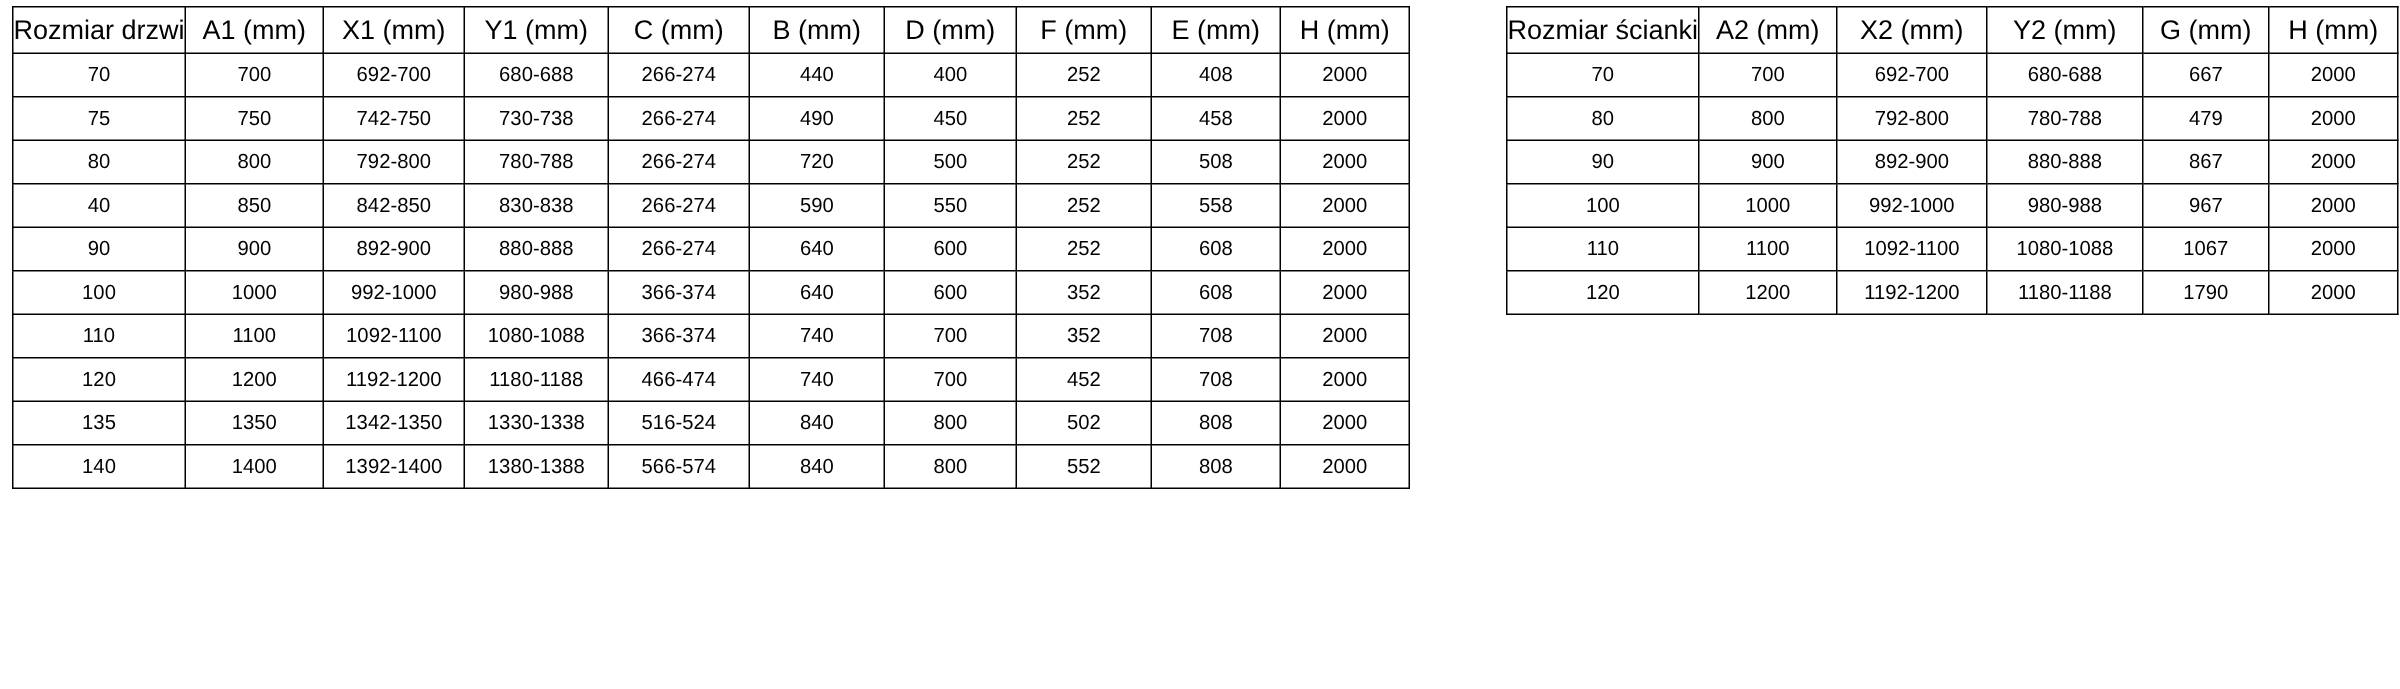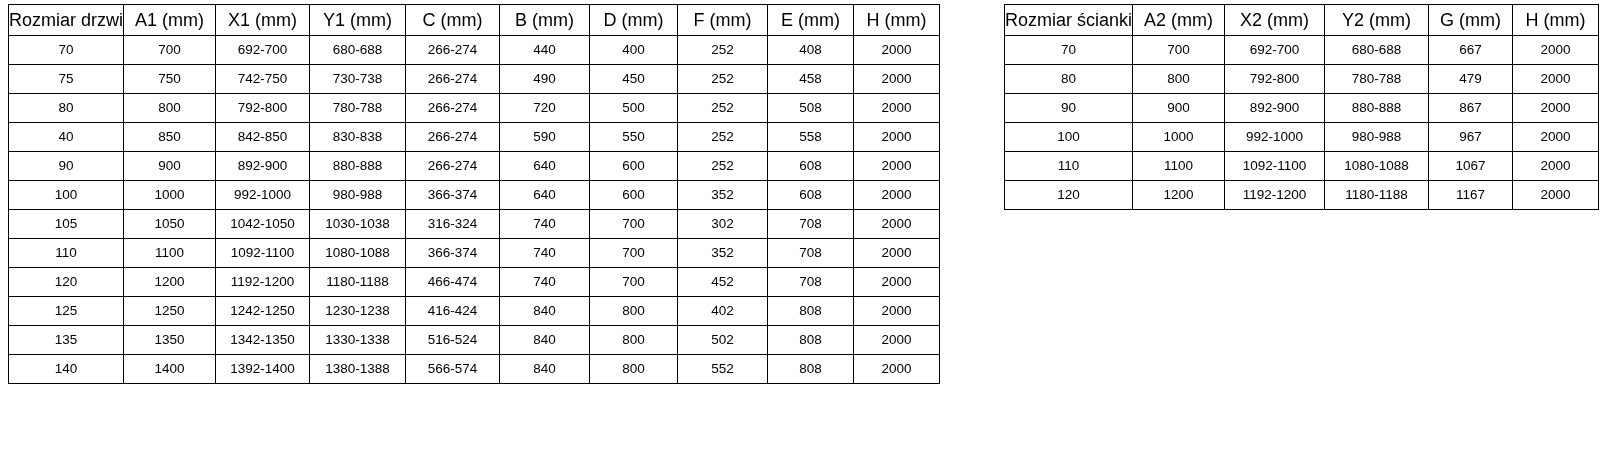--- a/index.html
+++ b/index.html
@@ -176,32 +176,20 @@
           <td>992-1000</td>
           <td>980-988</td>
           <td>366-374</td>
           <td>640</td>
           <td>600</td>
           <td>352</td>
           <td>608</td>
           <td>2000</td>
         </tr>
         <tr>
-          <td>105</td>
-          <td>1050</td>
-          <td>1042-1050</td>
-          <td>1030-1038</td>
-          <td>316-324</td>
-          <td>740</td>
-          <td>700</td>
-          <td>302</td>
-          <td>708</td>
-          <td>2000</td>
-        </tr>
-        <tr>
           <td>110</td>
           <td>1100</td>
           <td>1092-1100</td>
           <td>1080-1088</td>
           <td>366-374</td>
           <td>740</td>
           <td>700</td>
           <td>352</td>
           <td>708</td>
           <td>2000</td>
@@ -209,32 +197,20 @@
         <tr>
           <td>120</td>
           <td>1200</td>
           <td>1192-1200</td>
           <td>1180-1188</td>
           <td>466-474</td>
           <td>740</td>
           <td>700</td>
           <td>452</td>
           <td>708</td>
-          <td>2000</td>
-        </tr>
-        <tr>
-          <td>125</td>
-          <td>1250</td>
-          <td>1242-1250</td>
-          <td>1230-1238</td>
-          <td>416-424</td>
-          <td>840</td>
-          <td>800</td>
-          <td>402</td>
-          <td>808</td>
           <td>2000</td>
         </tr>
         <tr>
           <td>135</td>
           <td>1350</td>
           <td>1342-1350</td>
           <td>1330-1338</td>
           <td>516-524</td>
           <td>840</td>
           <td>800</td>
@@ -317,20 +293,20 @@
           <td>1092-1100</td>
           <td>1080-1088</td>
           <td>1067</td>
           <td>2000</td>
         </tr>
         <tr>
           <td>120</td>
           <td>1200</td>
           <td>1192-1200</td>
           <td>1180-1188</td>
-          <td>1167</td>
+          <td>1790</td>
           <td>2000</td>
         </tr>
       </tbody>
     </table>
   </div>
 
 </div>
 
 </body></html>

